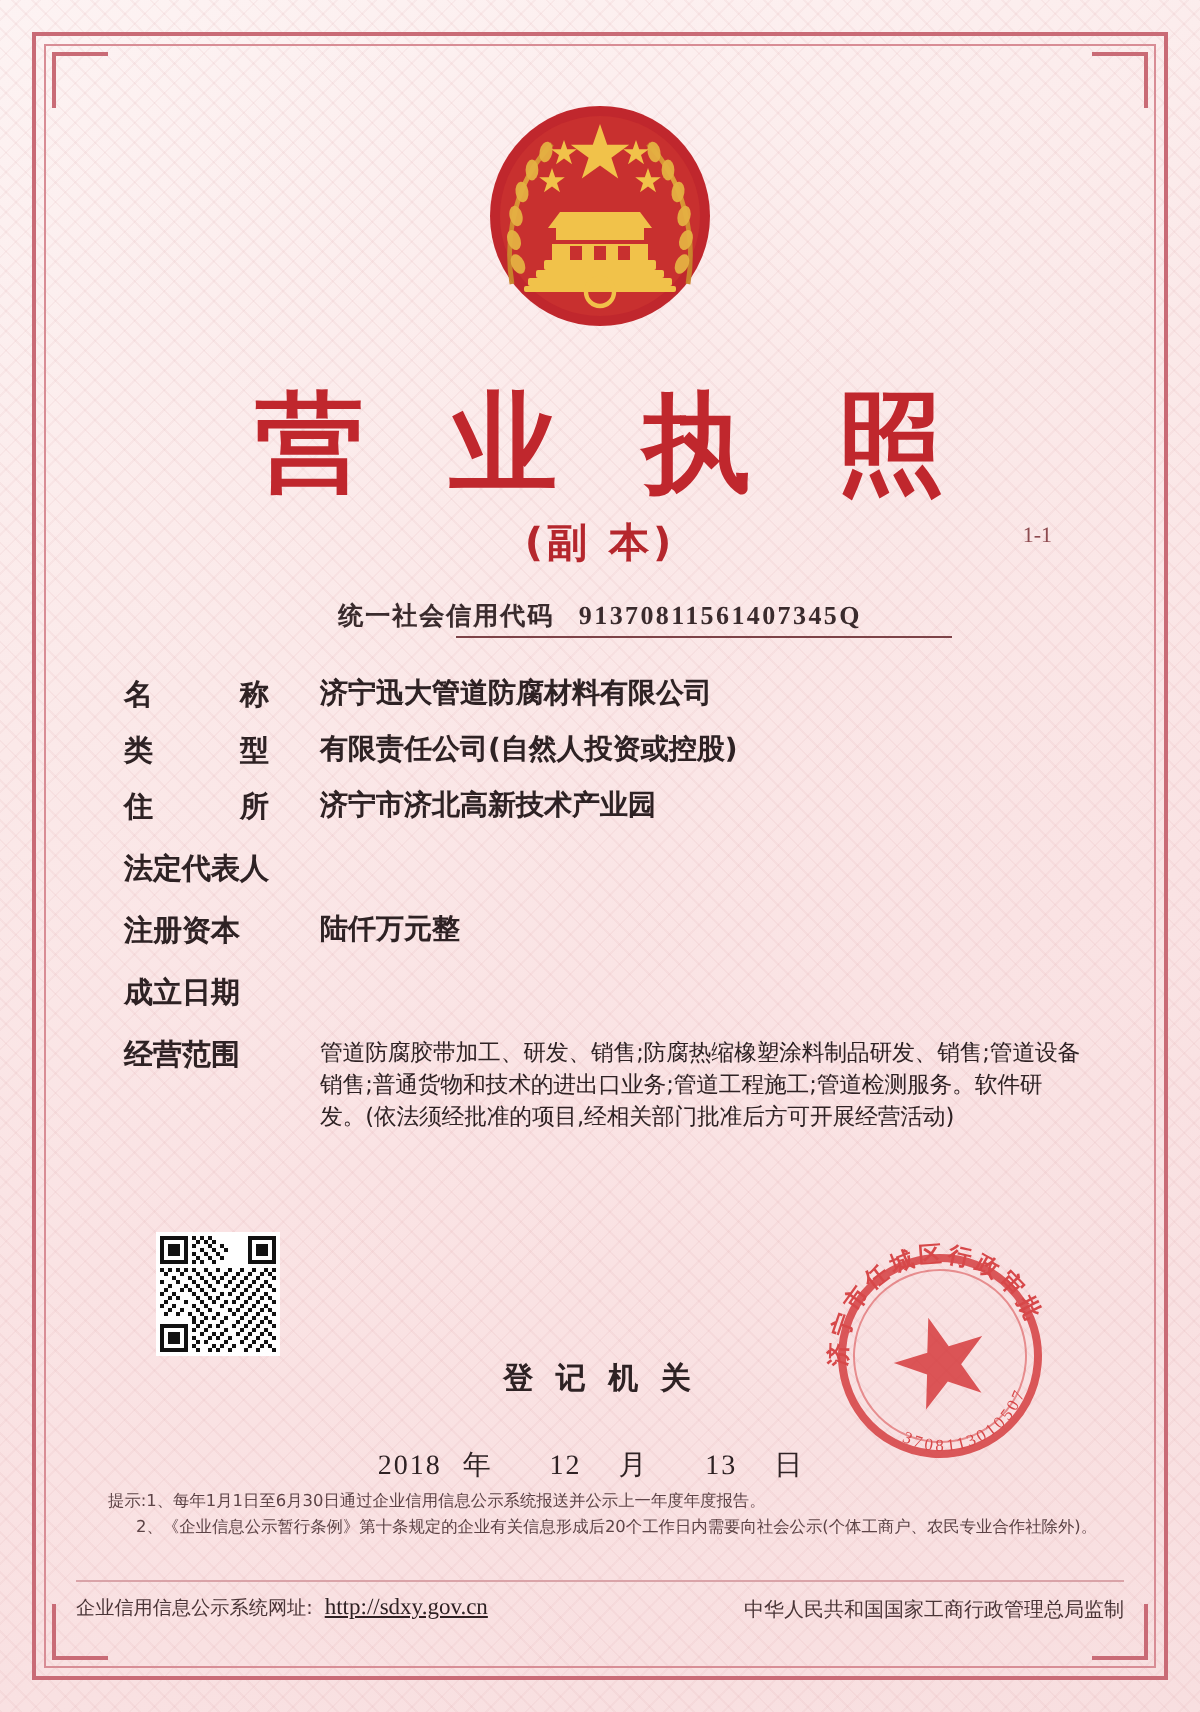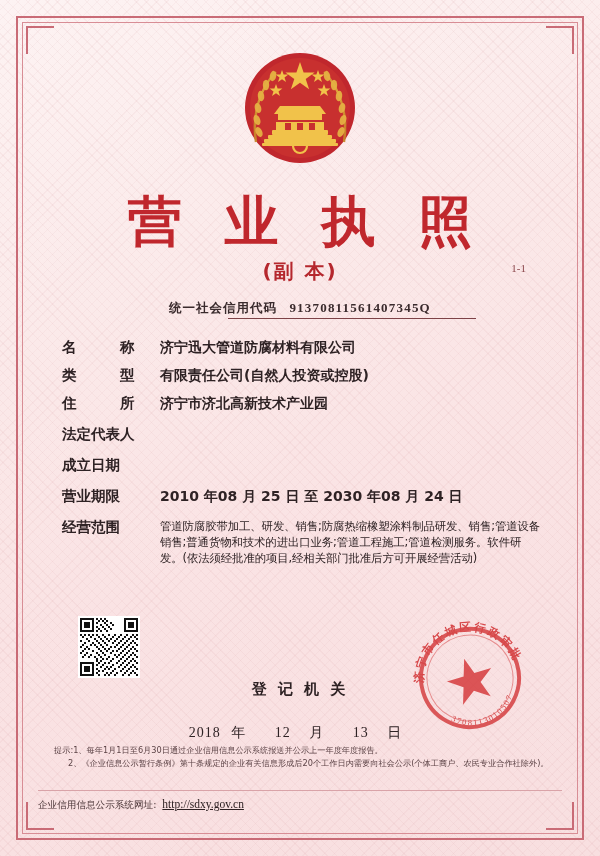--- a/index.html
+++ b/index.html
@@ -356,25 +356,25 @@
       <div class="value">有限责任公司(自然人投资或控股)</div>
     </div>
     <div class="field dense">
       <div class="label">住　　　所</div>
       <div class="value">济宁市济北高新技术产业园</div>
     </div>
     <div class="field dense">
       <div class="label">法定代表人</div>
     </div>
     <div class="field dense">
+      <div class="label spread">注册资本</div>
+      <div class="value">陆仟万元整</div>
+    </div>
+    <div class="field dense">
       <div class="label spread">成立日期</div>
-    </div>
-    <div class="field dense">
-      <div class="label spread">营业期限</div>
-      <div class="value date-value">2010 年08 月 25 日 至 2030 年08 月 24 日</div>
     </div>
     <div class="field">
       <div class="label spread">经营范围</div>
       <div class="value small">管道防腐胶带加工、研发、销售;防腐热缩橡塑涂料制品研发、销售;管道设备销售;普通货物和技术的进出口业务;管道工程施工;管道检测服务。软件研发。(依法须经批准的项目,经相关部门批准后方可开展经营活动)</div>
     </div>
   </div>
 
   <div class="qr">
     <svg viewBox="0 0 29 29" width="58" height="58" shape-rendering="crispEdges">
       <rect width="29" height="29" fill="#ffffff"></rect>
@@ -624,14 +624,15 @@
     <div class="note-line">提示:1、每年1月1日至6月30日通过企业信用信息公示系统报送并公示上一年度年度报告。</div>
     <div class="note-line" style="padding-left:14px;">2、《企业信息公示暂行条例》第十条规定的企业有关信息形成后20个工作日内需要向社会公示(个体工商户、农民专业合作社除外)。</div>
   </div>
 
   <div class="footer-sep"></div>
   <div class="footer">
     <div class="left">
       <span>企业信用信息公示系统网址:</span>
       <span class="url">http://sdxy.gov.cn</span>
     </div>
+    <div class="right">中华人民共和国国家工商行政管理总局监制</div>
   </div>
 </div>
 
 </body></html>

